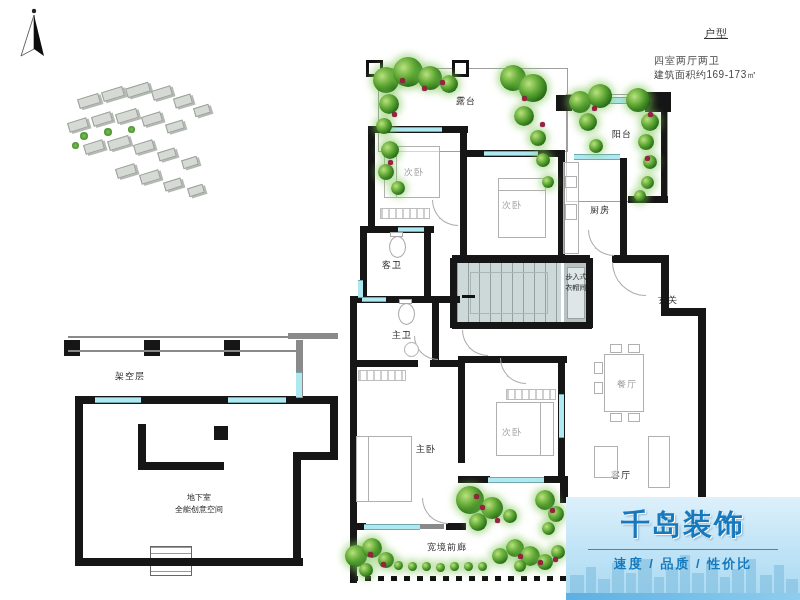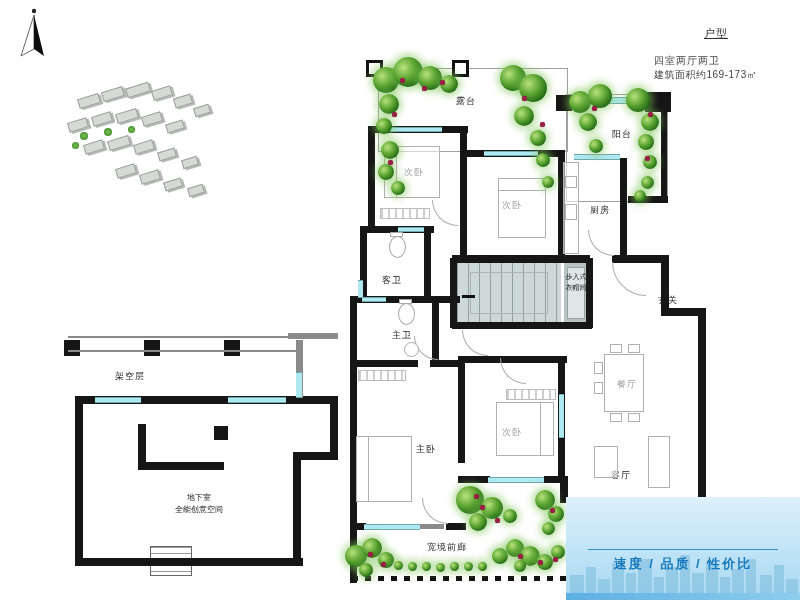--- a/index.html
+++ b/index.html
@@ -105,21 +105,21 @@
 
     <div class="bstair" style="left:150px;top:546px;width:40px;height:28px"></div>
 
     <div class="dash" style="left:352px;top:576px;width:216px"></div>
 
     <div class="lbl" style="left:466px;top:101px">露台</div>
     <div class="lbl" style="left:622px;top:134px">阳台</div>
     <div class="lbl" style="left:414px;top:172px">次卧</div>
     <div class="lbl" style="left:512px;top:205px">次卧</div>
     <div class="lbl" style="left:600px;top:210px">厨房</div>
-    <div class="lbl" style="left:392px;top:280px">客卫</div>
+    <div class="lbl" style="left:392px;top:265px">客卫</div>
     <div class="lbl" style="left:668px;top:300px">玄关</div>
     <div class="lbl" style="left:576px;top:277px;font-size:7px;letter-spacing:0">步入式</div>
     <div class="lbl" style="left:576px;top:288px;font-size:7px;letter-spacing:0">衣帽间</div>
     <div class="lbl" style="left:402px;top:335px">主卫</div>
     <div class="lbl" style="left:426px;top:449px">主卧</div>
     <div class="lbl" style="left:512px;top:432px">次卧</div>
     <div class="lbl" style="left:627px;top:384px">餐厅</div>
     <div class="lbl" style="left:621px;top:475px">客厅</div>
     <div class="lbl" style="left:130px;top:376px">架空层</div>
     <div class="lbl lbl-sm" style="left:199px;top:497px">地下室</div>
@@ -307,17 +307,18 @@
         <div class="sky" style="left: 114px; height: 38px; width: 10px;"></div>
         <div class="sky" style="left: 126px; height: 20px; width: 12px;"></div>
         <div class="sky" style="left: 140px; height: 30px; width: 12px;"></div>
         <div class="sky" style="left: 154px; height: 16px; width: 10px;"></div>
         <div class="sky" style="left: 166px; height: 24px; width: 12px;"></div>
         <div class="sky" style="left: 180px; height: 34px; width: 10px;"></div>
         <div class="sky" style="left: 194px; height: 18px; width: 12px;"></div>
         <div class="sky" style="left: 208px; height: 28px; width: 10px;"></div>
         <div class="sky" style="left: 220px; height: 14px; width: 12px;"></div>
       </div>
+    <div id="logo-brand">千岛装饰</div>
     <div id="logo-divider"></div>
     <div id="logo-tagline">速度 / 品质 / 性价比</div>
     <div id="logo-bottom-strip"></div>
   </div>
 </div>
 
 </body></html>

